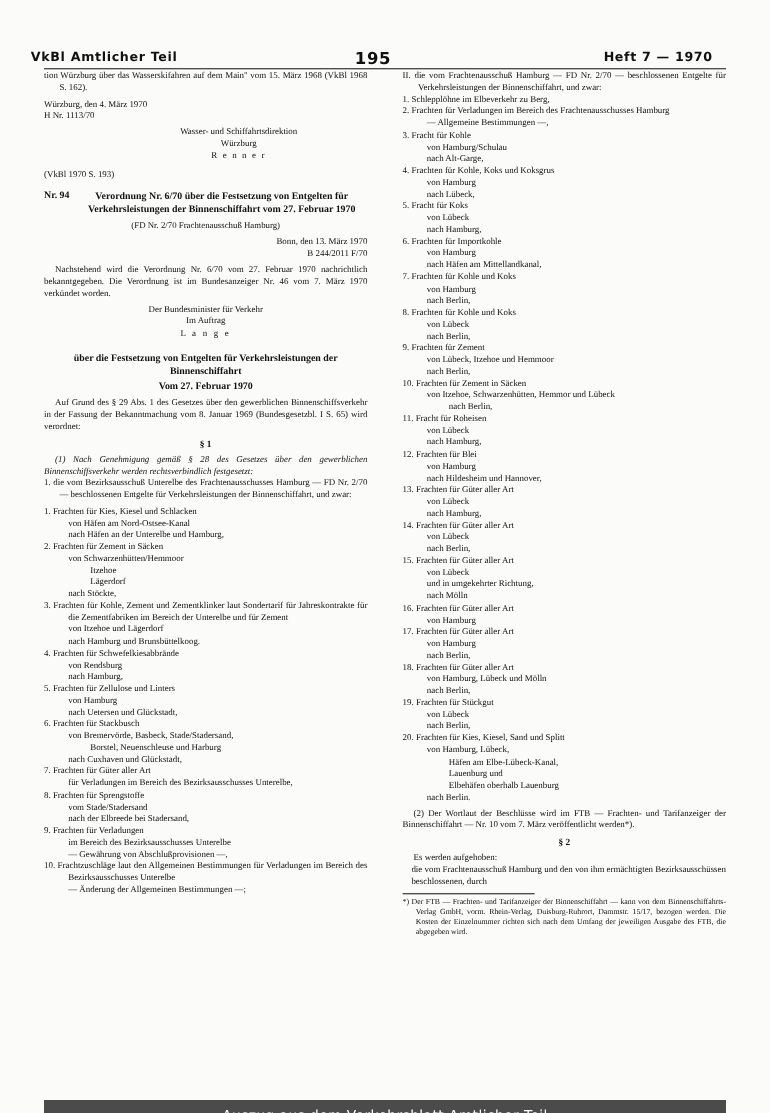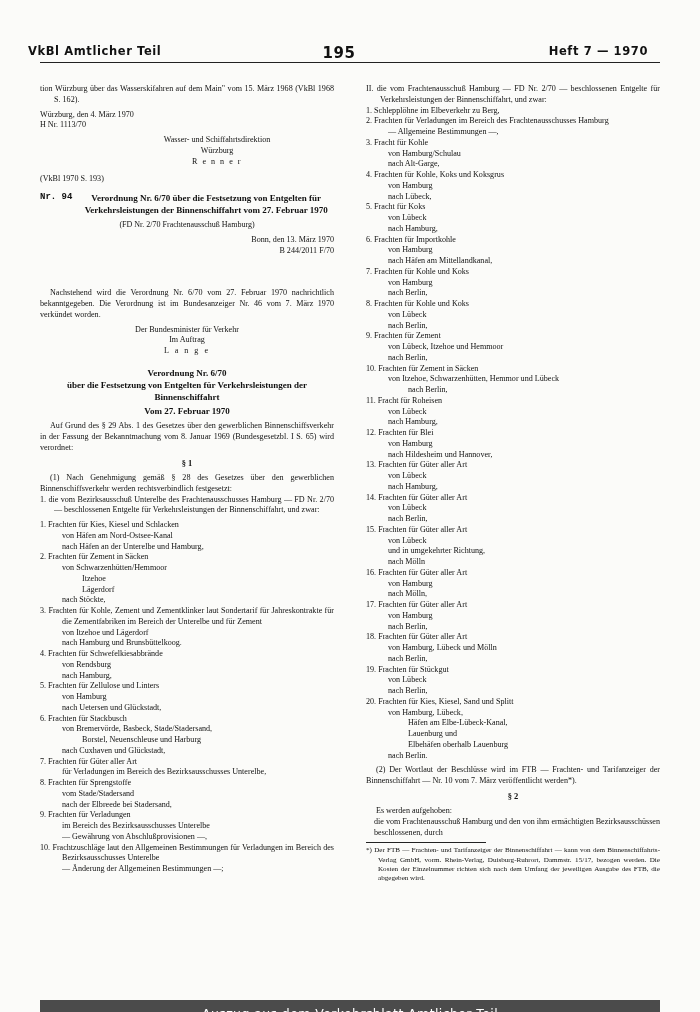--- a/index.html
+++ b/index.html
@@ -23,21 +23,21 @@
     font-size:11.5px;font-weight:bold;letter-spacing:0.6px;
   }
   .header .left{flex:0 0 auto;}
   .header .center{flex:0 0 auto;font-size:15px;}
   .header .right{flex:0 0 auto;}
   .rule{
     position:absolute;left:40px;top:62px;width:620px;height:1px;background:#222;
   }
   .columns{
     position:absolute;
-    left:40px;top:84px;width:620px;height:860px;
+    left:40px;top:64px;width:620px;height:860px;
     display:flex;
     gap:32px;
   }
   .col{
     width:300px;
     font-size:8.1px;
     line-height:1.33;
     text-align:justify;
   }
   .col p{margin:0;}
@@ -46,21 +46,21 @@
   .sp{letter-spacing:2px;}
   .gap2{height:4px;}
   .gap4{height:7px;}
   .gap6{height:10px;}
   .title-block{
     text-align:center;font-weight:bold;font-size:9px;line-height:1.35;
   }
   .verordnung-row{
     display:flex;align-items:flex-start;gap:6px;
   }
-  .verordnung-row .num{font-weight:bold;font-size:9px;white-space:nowrap;font-family:Liberation Mono, monospace;}
+  .verordnung-row .num{font-weight:bold;font-size:9px;white-space:nowrap;}
   .verordnung-row .tt{font-weight:bold;font-size:9px;line-height:1.35;text-align:center;flex:1;}
   .sub{font-size:8px;text-align:center;}
   .para-sign{text-align:center;font-weight:bold;font-size:8.5px;}
   .hang{
     padding-left:14px;text-indent:-14px;
   }
   .hang2{
     padding-left:22px;text-indent:-22px;
   }
   .sub-ind{padding-left:14px;font-family:Liberation Serif, serif;}
@@ -108,38 +108,37 @@
       <div class="verordnung-row">
         <div class="num">Nr. 94</div>
         <div class="tt">Verordnung Nr. 6/70 über die Festsetzung von Entgelten für Verkehrsleistungen der Binnenschiffahrt vom 27. Februar 1970</div>
       </div>
       <div class="gap2"></div>
       <p class="sub">(FD Nr. 2/70 Frachtenausschuß Hamburg)</p>
       <div class="gap2"></div>
       <p class="right">Bonn, den 13. März 1970</p>
       <p class="right">B 244/2011 F/70</p>
       <div class="gap2"></div>
-      <p style="text-indent:10px;margin-top:28px;">Nachstehend wird die Verordnung Nr. 6/70 vom 27. Februar 1970 nachrichtlich bekanntgegeben. Die Verordnung ist im Bundesanzeiger Nr. 46 vom 7. März 1970 verkündet worden.</p>
+      <p style="text-indent:10px;">Nachstehend wird die Verordnung Nr. 6/70 vom 27. Februar 1970 nachrichtlich bekanntgegeben. Die Verordnung ist im Bundesanzeiger Nr. 46 vom 7. März 1970 verkündet worden.</p>
       <div class="gap2"></div>
       <p class="center">Der Bundesminister für Verkehr</p>
       <p class="center">Im Auftrag</p>
       <p class="center sp">L a n g e</p>
       <div class="gap6"></div>
 
       <div class="title-block">
-        <div>Verordnung Nr. 6/70</div>
         <div>über die Festsetzung von Entgelten für Verkehrsleistungen der Binnenschiffahrt</div>
         <div style="margin-top:2px;">Vom 27. Februar 1970</div>
       </div>
       <div class="gap2"></div>
       <p style="text-indent:10px;">Auf Grund des § 29 Abs. 1 des Gesetzes über den gewerblichen Binnenschiffsverkehr in der Fassung der Bekanntmachung vom 8. Januar 1969 (Bundesgesetzbl. I S. 65) wird verordnet:</p>
       <div class="gap2"></div>
       <p class="para-sign">§ 1</p>
       <div class="gap2"></div>
-      <p style="text-indent:10px;">(1) Nach Genehmigung gemäß § 28 des Gesetzes über den gewerblichen Binnenschiffsverkehr werden rechtsverbindlich festgesetzt:</p>
+      <p style="text-indent:10px;font-style:italic;">(1) Nach Genehmigung gemäß § 28 des Gesetzes über den gewerblichen Binnenschiffsverkehr werden rechtsverbindlich festgesetzt:</p>
       <p class="hang">1. die vom Bezirksausschuß Unterelbe des Frachtenausschusses Hamburg — FD Nr. 2/70 — beschlossenen Entgelte für Verkehrsleistungen der Binnenschiffahrt, und zwar:</p>
       <div class="gap2"></div>
       <div>
         <div class="hang2"><span>1.</span> <span>Frachten für Kies, Kiesel und Schlacken</span></div>
         <div class="sub-ind2">von Häfen am Nord-Ostsee-Kanal</div>
         <div class="sub-ind2">nach Häfen an der Unterelbe und Hamburg,</div>
 
         <div class="hang2"><span>2.</span> <span>Frachten für Zement in Säcken</span></div>
         <div class="sub-ind2">von  Schwarzenhütten/Hemmoor</div>
         <div class="sub-ind2" style="padding-left:42px;">Itzehoe</div>
@@ -237,21 +236,20 @@
         <div class="sub-ind2">von Lübeck</div>
         <div class="sub-ind2">nach Berlin,</div>
 
         <div class="hang2"><span>15.</span> <span>Frachten für Güter aller Art</span></div>
         <div class="sub-ind2">von Lübeck</div>
         <div class="sub-ind2">und in umgekehrter Richtung,</div>
         <div class="sub-ind2">nach Mölln</div>
 
         <div class="hang2"><span>16.</span> <span>Frachten für Güter aller Art</span></div>
         <div class="sub-ind2">von Hamburg</div>
-        <div class="sub-ind2">nach Mölln,</div>
 
         <div class="hang2"><span>17.</span> <span>Frachten für Güter aller Art</span></div>
         <div class="sub-ind2">von Hamburg</div>
         <div class="sub-ind2">nach Berlin,</div>
 
         <div class="hang2"><span>18.</span> <span>Frachten für Güter aller Art</span></div>
         <div class="sub-ind2">von Hamburg, Lübeck und Mölln</div>
         <div class="sub-ind2">nach Berlin,</div>
 
         <div class="hang2"><span>19.</span> <span>Frachten für Stückgut</span></div>

